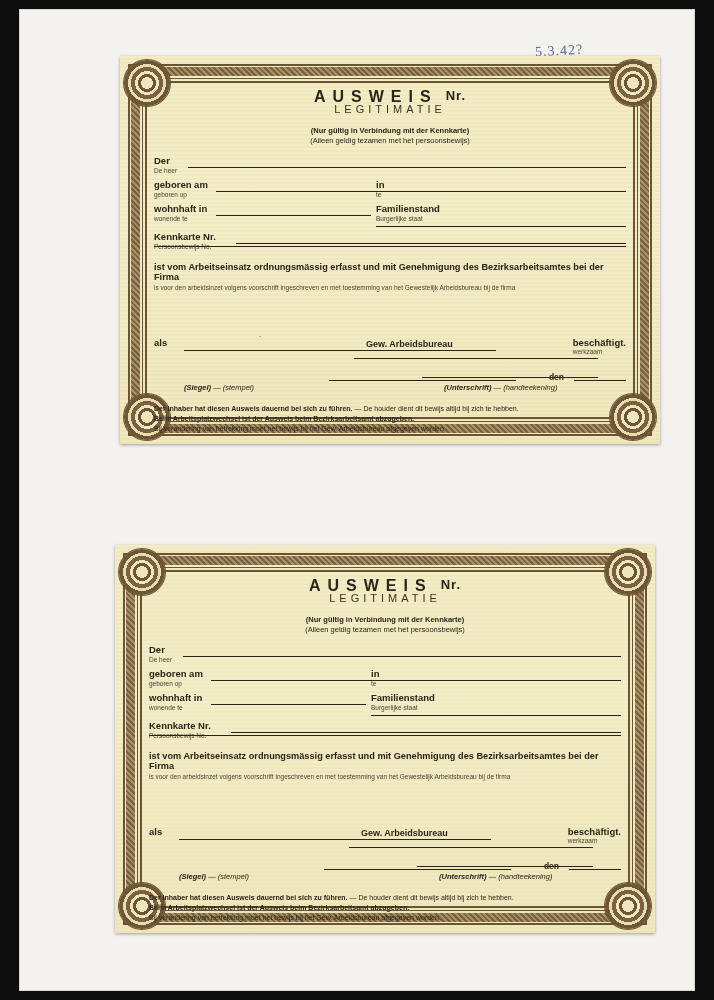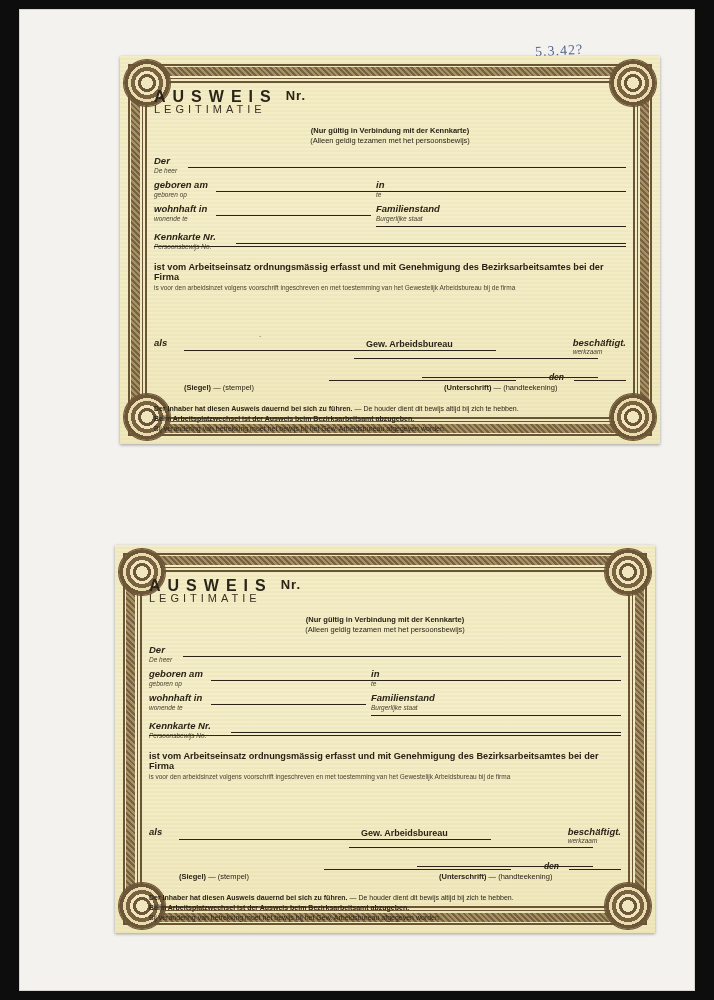--- a/index.html
+++ b/index.html
@@ -73,21 +73,21 @@
   .corner.bl{left:4px;bottom:4px;}
   .corner.br{right:4px;bottom:4px;}
 
   .inner{
     position:absolute;left:34px;right:34px;top:30px;bottom:28px;
     color:#2b2317;
   }
 
   
   .title-wrap{
-    text-align:left;
+    text-align:center;
     margin-top:2px;
     position:relative;
     height:34px;
   }
   .t-ausweis{
     font-size:16px;font-weight:bold;letter-spacing:7px;
     color:#2a2419;
     display:inline-block;
   }
   .t-nr{
@@ -100,38 +100,38 @@
     margin-top:-3px;
   }
   .sub{
     text-align:center;font-size:7.5px;font-weight:bold;line-height:1.35;
     margin-top:4px;
   }
   .sub .nl{font-weight:normal;}
 
   .row{position:relative;height:24px;}
   .lbl{
-    position:absolute;font-size:9.5px;font-weight:bold;line-height:1;font-style:italic;
+    position:absolute;font-size:9.5px;font-weight:bold;line-height:1;
   }
   .lbl .nl{
     display:block;font-size:6.5px;font-weight:normal;margin-top:2px;color:#4a4132;
   }
   .line{
     position:absolute;border-bottom:1px solid #2b2317;height:0;
   }
 
   .para{
     font-size:9.2px;font-weight:bold;line-height:1.1;margin-top:2px;
   }
   .para .nl{
     display:block;font-size:6.5px;font-weight:normal;margin-top:2px;color:#4a4132;
   }
 
   .sig-label{
-    position:absolute;font-size:7.5px;font-weight:bold;
+    position:absolute;font-size:7.5px;font-weight:bold;font-style:italic;
   }
   .sig-label .nl{font-weight:normal;}
   .gew{
     position:absolute;font-size:9px;font-weight:bold;
   }
   .footer{
     position:absolute;left:0;right:0;font-size:7px;line-height:1.45;
     font-weight:bold;color:#2b2317;
   }
   .footer .nl{font-weight:normal;}

